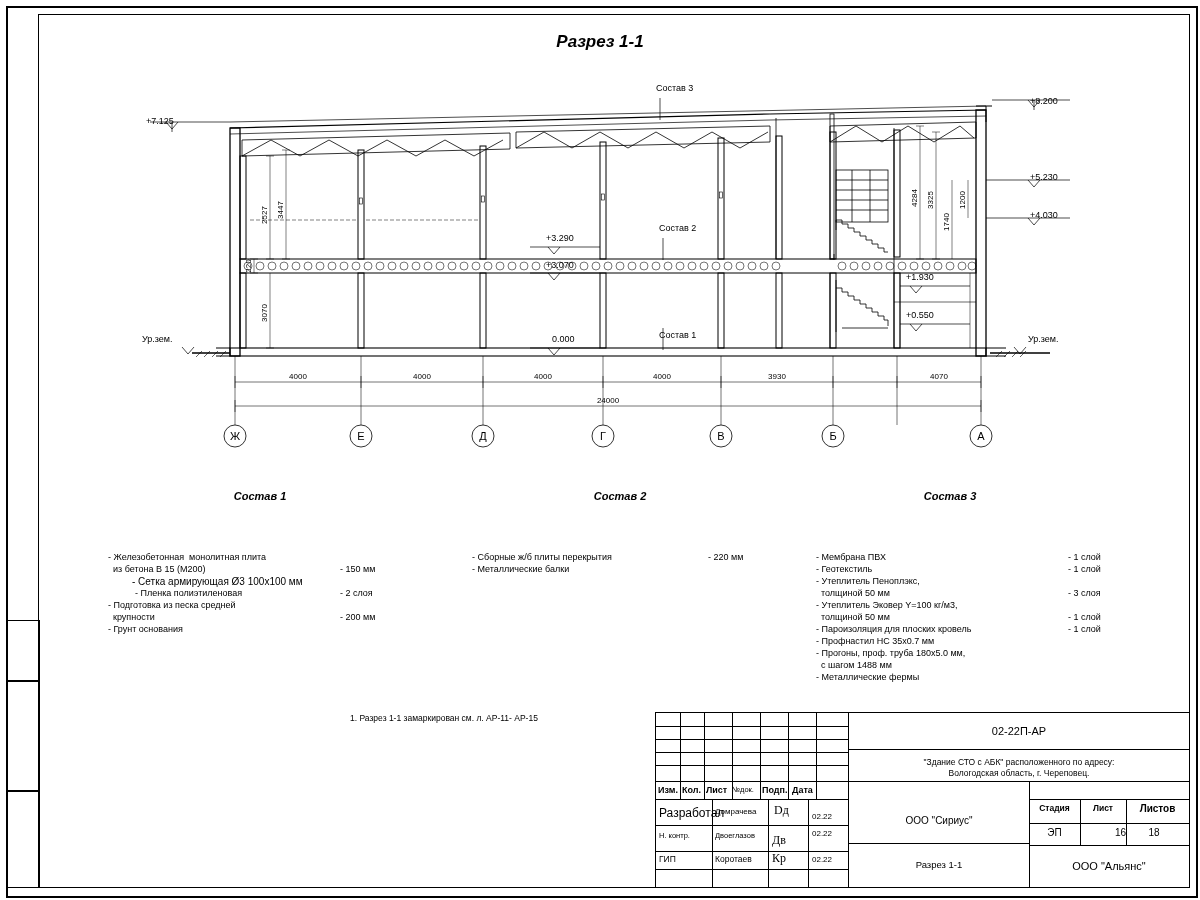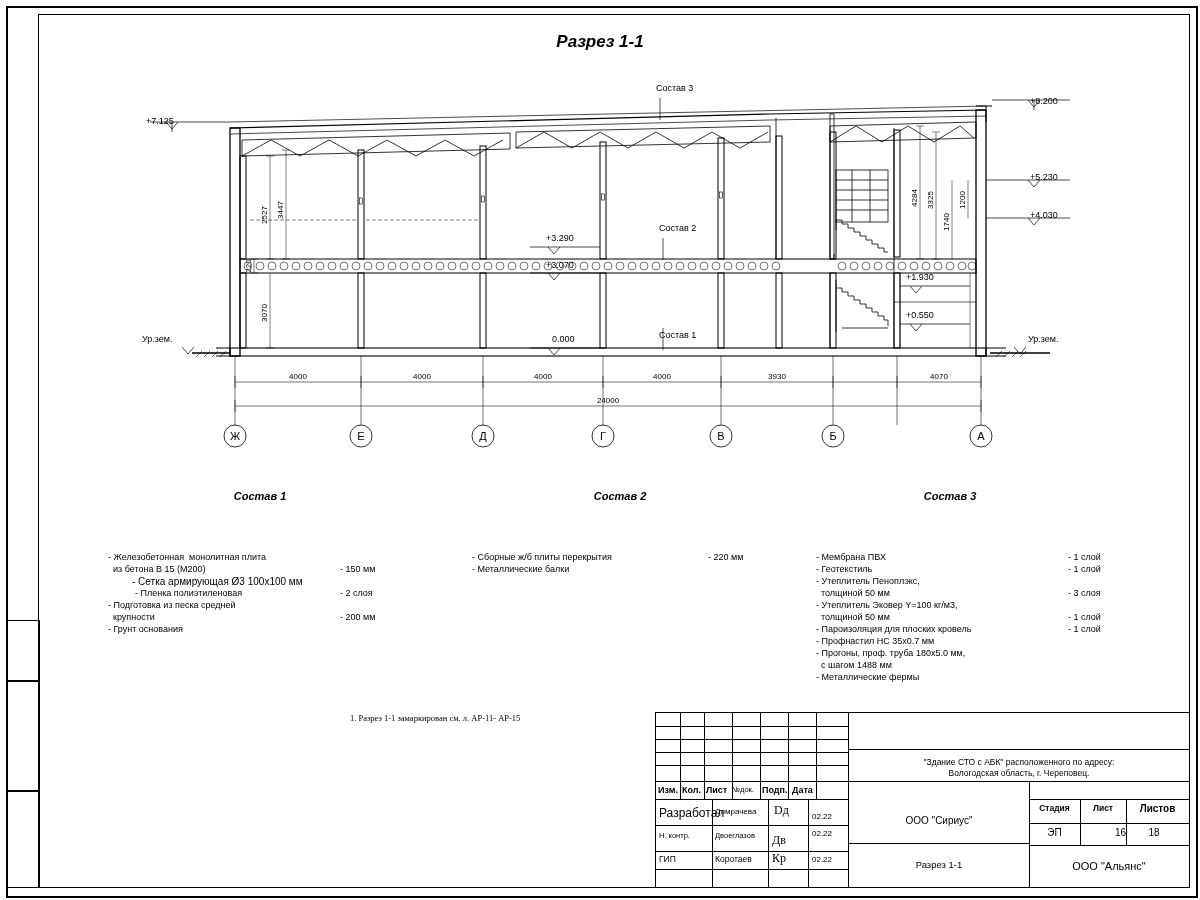--- a/index.html
+++ b/index.html
@@ -398,21 +398,21 @@
       <div class="txt" style="left:258px;top:100px;font-size:9px;">- 1 слой</div>
       <div class="txt" style="left:6px;top:112px;font-size:9px;">- Пароизоляция для плоских кровель</div>
       <div class="txt" style="left:258px;top:112px;font-size:9px;">- 1 слой</div>
       <div class="txt" style="left:6px;top:124px;font-size:9px;">- Профнастил НС 35х0.7 мм</div>
       <div class="txt" style="left:6px;top:136px;font-size:9px;">- Прогоны, проф. труба 180х5.0 мм,</div>
       <div class="txt" style="left:6px;top:148px;font-size:9px;">  с шагом 1488 мм</div>
       <div class="txt" style="left:6px;top:160px;font-size:9px;">- Металлические фермы</div>
     </div>
   </div>
 
-  <div class="txt" style="left:350px;top:714px;font-size:8.5px;font-family:Liberation Serif, serif;">1. Разрез 1-1 замаркирован см. л. АР-11- АР-15</div>
+  <div class="txt" style="left:350px;top:714px;font-size:8.5px;">1. Разрез 1-1 замаркирован см. л. АР-11- АР-15</div>
 
   <div class="abs" style="left:655px;top:712px;width:533px;height:174px;border:1px solid #000;">
 
     <div class="abs" style="left:0;top:0;width:192px;height:68px;">
       <div class="ln" style="left:0;top:13px;width:192px;height:1px;"></div>
       <div class="ln" style="left:0;top:26px;width:192px;height:1px;"></div>
       <div class="ln" style="left:0;top:39px;width:192px;height:1px;"></div>
       <div class="ln" style="left:0;top:52px;width:192px;height:1px;"></div>
       <div class="ln" style="left:24px;top:0;width:1px;height:68px;"></div>
       <div class="ln" style="left:48px;top:0;width:1px;height:68px;"></div>
@@ -457,20 +457,21 @@
       <div class="txt" style="left:59px;top:33px;font-size:7.5px;">Двоеглазов</div>
       <div class="abs sig" style="left:116px;top:34px;">Дв</div>
       <div class="txt" style="left:156px;top:30px;font-size:8px;">02.22</div>
 
       <div class="txt" style="left:3px;top:56px;font-size:8.5px;">ГИП</div>
       <div class="txt" style="left:59px;top:56px;font-size:8.5px;">Коротаев</div>
       <div class="abs sig" style="left:116px;top:52px;">Кр</div>
       <div class="txt" style="left:156px;top:56px;font-size:8px;">02.22</div>
     </div>
 
+    <div class="abs ctr" style="left:193px;top:0;width:340px;height:36px;line-height:36px;font-size:11px;">02-22П-АР</div>
     <div class="ln" style="left:193px;top:36px;width:340px;height:1px;"></div>
 
     <div class="abs ctr" style="left:193px;top:44px;width:340px;font-size:8.5px;line-height:1.25;">"Здание СТО с АБК" расположенного по адресу:</div>
     <div class="abs ctr" style="left:193px;top:55px;width:340px;font-size:8.5px;line-height:1.25;">Вологодская область, г. Череповец.</div>
 
     <div class="abs ctr" style="left:193px;top:86px;width:180px;height:44px;line-height:44px;font-size:10px;">ООО "Сириус"</div>
     <div class="ln" style="left:373px;top:68px;width:1px;height:106px;"></div>
     <div class="ln" style="left:193px;top:130px;width:180px;height:1px;"></div>
     <div class="abs ctr" style="left:193px;top:130px;width:180px;height:44px;line-height:44px;font-size:9.5px;">Разрез 1-1</div>
 

